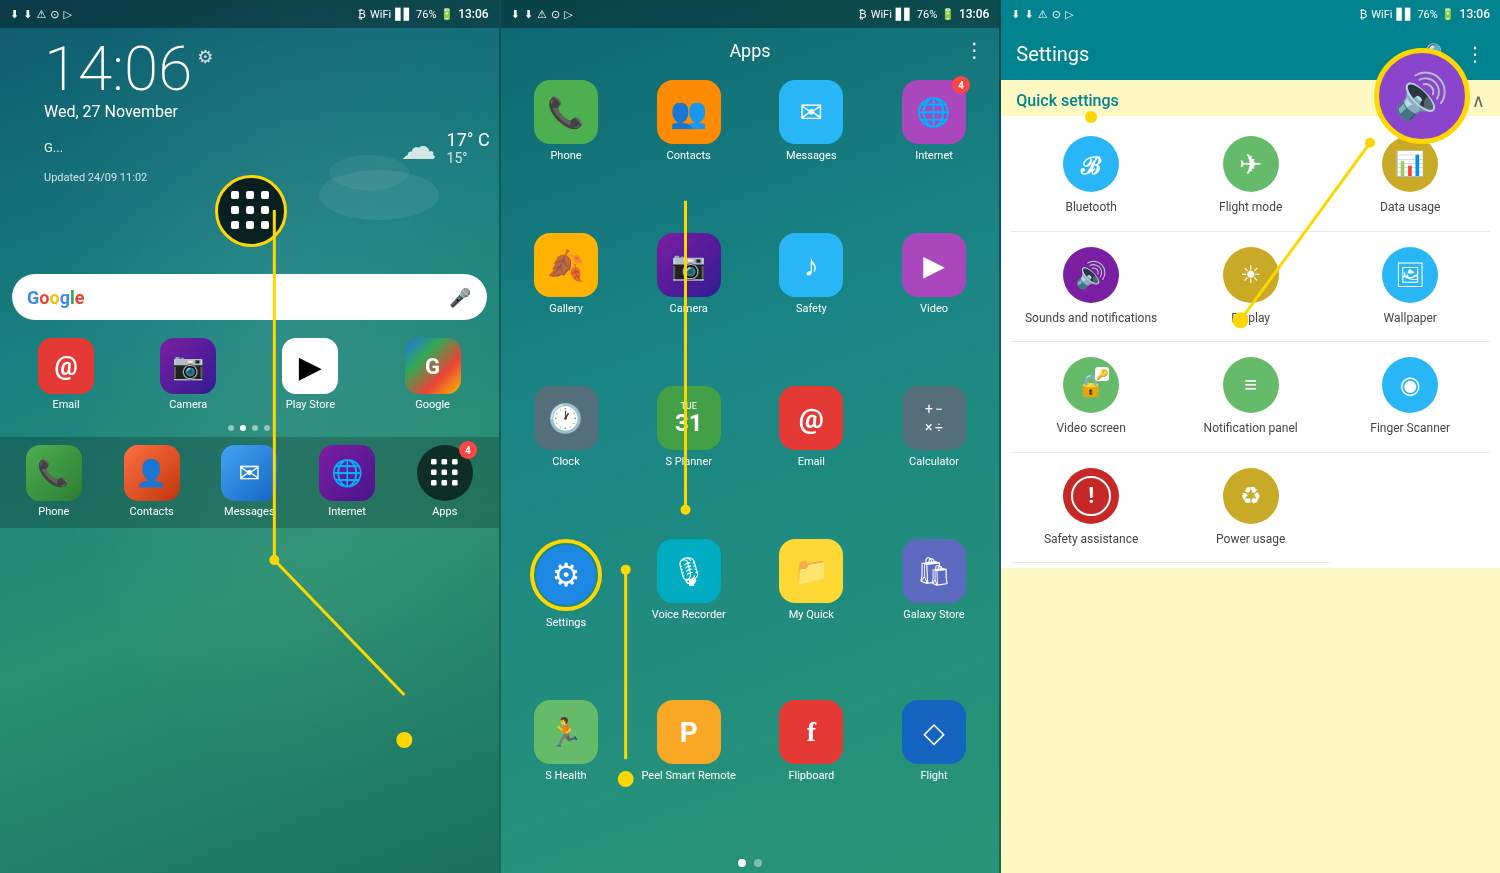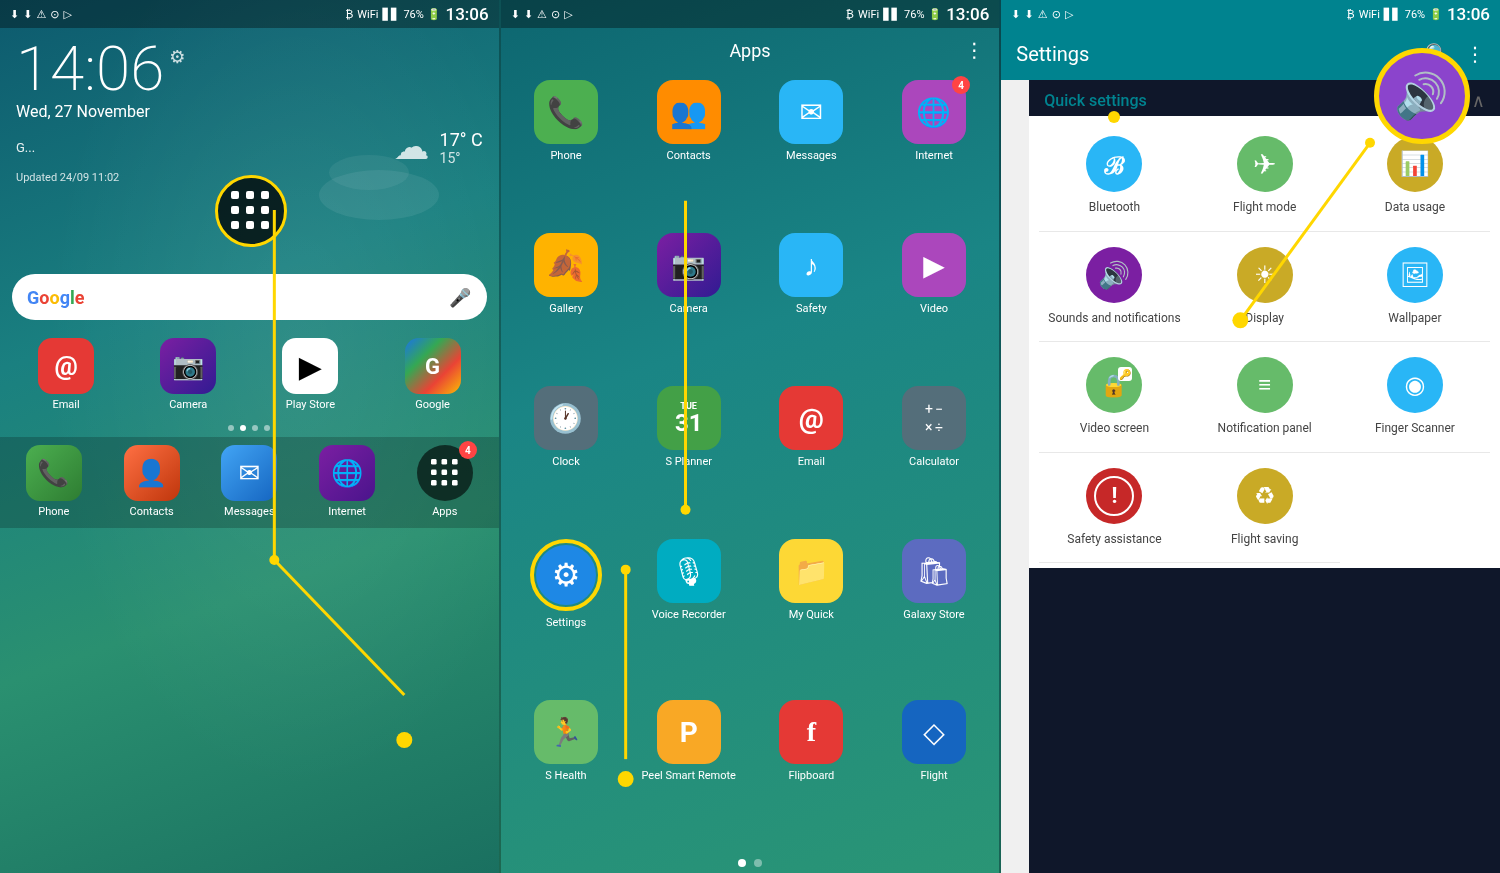--- a/index.html
+++ b/index.html
@@ -33,21 +33,21 @@
       z-index: 10;
     }
     .status-bar-left, .status-bar-right {
       display: flex;
       align-items: center;
       gap: 4px;
       font-size: 11px;
       color: #fff;
     }
     .status-bar-time {
-      font-size: 17px;
+      font-size: 12px;
       font-weight: 500;
       color: #fff;
     }
     .status-icon { font-size: 11px; color: #fff; }
 
     
     .panel-home {
       background: linear-gradient(160deg, #1a6b7a 0%, #1a8a8a 30%, #2d9980 60%, #1e7a6a 100%);
     }
 
@@ -62,22 +62,23 @@
     
     .cloud {
       position: absolute;
       background: rgba(255,255,255,0.25);
       border-radius: 50%;
     }
 
     .home-top-section {
       position: relative;
       z-index: 2;
-      padding: 10px 16px;
+      padding: 10px 9px;
       flex: 0 0 auto;
+      margin-left: 35px;
     }
 
     .home-clock {
       display: flex;
       align-items: flex-start;
       gap: 5px;
     }
     .home-time-big {
       font-size: 62px;
       font-weight: 200;
@@ -325,22 +326,21 @@
     }
     .settings-header-icons {
       display: flex;
       gap: 15px;
     }
     .header-icon { font-size: 20px; color: #fff; }
 
     .settings-body {
       flex: 1;
       overflow-y: auto;
-      background: #0f172a;
-      margin-left: 28px;
+      background: #fef9c3;
     }
 
     .quick-settings-header {
       display: flex;
       align-items: center;
       justify-content: space-between;
       padding: 10px 15px 5px;
     }
     .quick-settings-label {
       font-size: 16px;
@@ -673,21 +673,21 @@
     <div class="app-item">
       <div class="app-icon-wrap" style="background:#546E7A;">
           <span style="font-size:28px;color:#fff;">🕐</span>
         </div>
       <span class="app-icon-label">Clock</span>
     </div>
 
     <div class="app-item">
       <div class="app-icon-wrap" style="background:#43A047;">
         <div style="color:#fff;text-align:center;line-height:1;">
-          <div style="font-size:9px;font-weight:bold;">TUE</div>
+          <div style="font-size:9px;font-weight:normal;">TUE</div>
           <div style="font-size:24px;font-weight:bold;">31</div>
         </div>
       </div>
       <span class="app-icon-label">S Planner</span>
     </div>
 
     <div class="app-item">
       <div class="app-icon-wrap" style="background:#E53935;">
           <span style="font-size:28px;color:#fff;font-weight:bold;">@</span>
         </div>
@@ -903,21 +903,21 @@
             <span style="color:#fff;font-size:22px;font-weight:bold;">!</span>
           </div>
         </div>
         <span class="setting-label">Safety assistance</span>
       </div>
 
       <div class="setting-item">
         <div class="setting-icon-circle ic-power">
           <span style="color:#fff;font-size:24px;">♻</span>
         </div>
-        <span class="setting-label">Flight saving</span>
+        <span class="setting-label">Power usage</span>
       </div>
     </div>
   </div>
 
   <svg style="position:absolute;top:0;left:0;width:100%;height:100%;pointer-events:none;z-index:25;" viewBox="0 0 500 873">
 
     <line x1="370" y1="142" x2="240" y2="320" stroke="#FFD700" stroke-width="3"></line>
     <circle cx="370" cy="142" r="5" fill="#FFD700"></circle>
     <circle cx="240" cy="320" r="8" fill="#FFD700"></circle>
   </svg>

